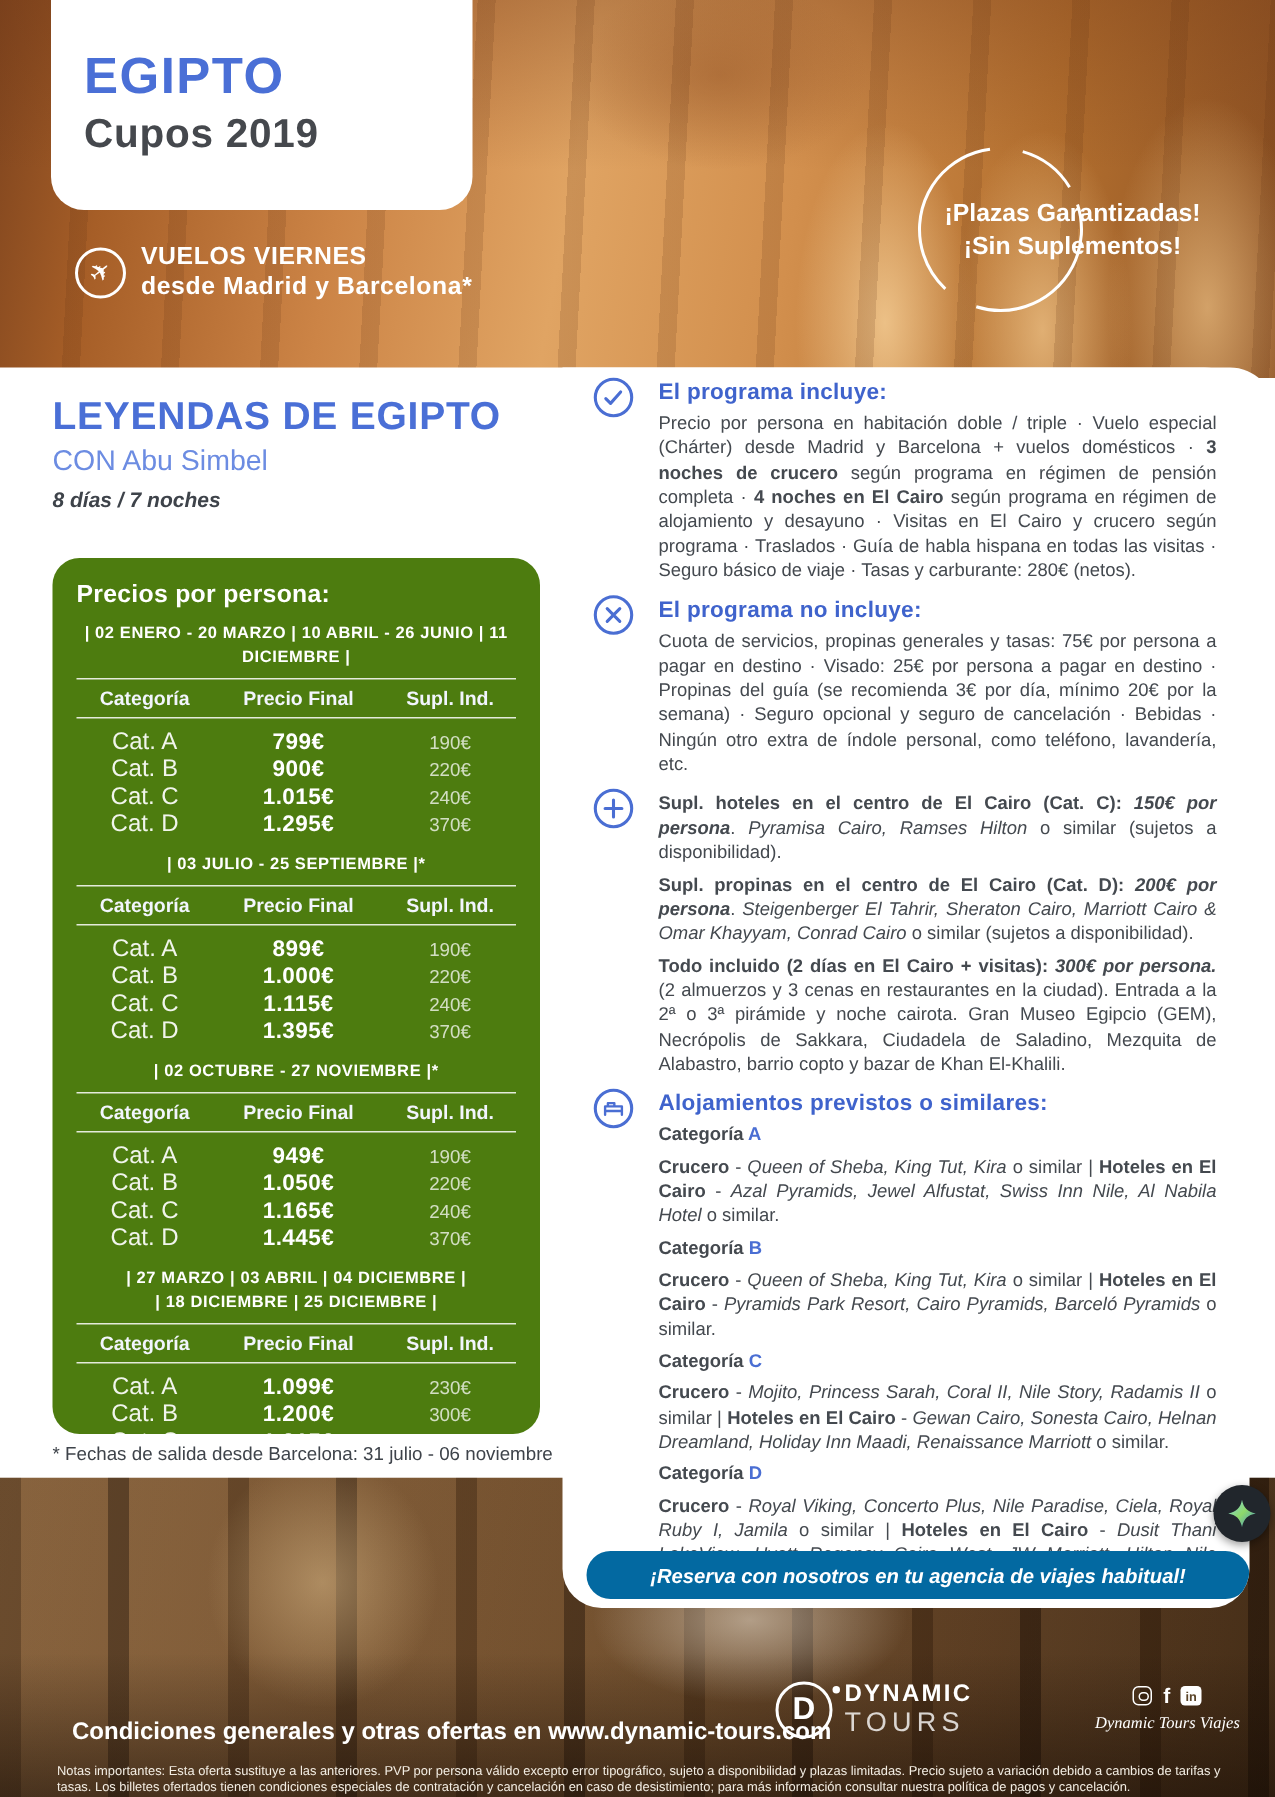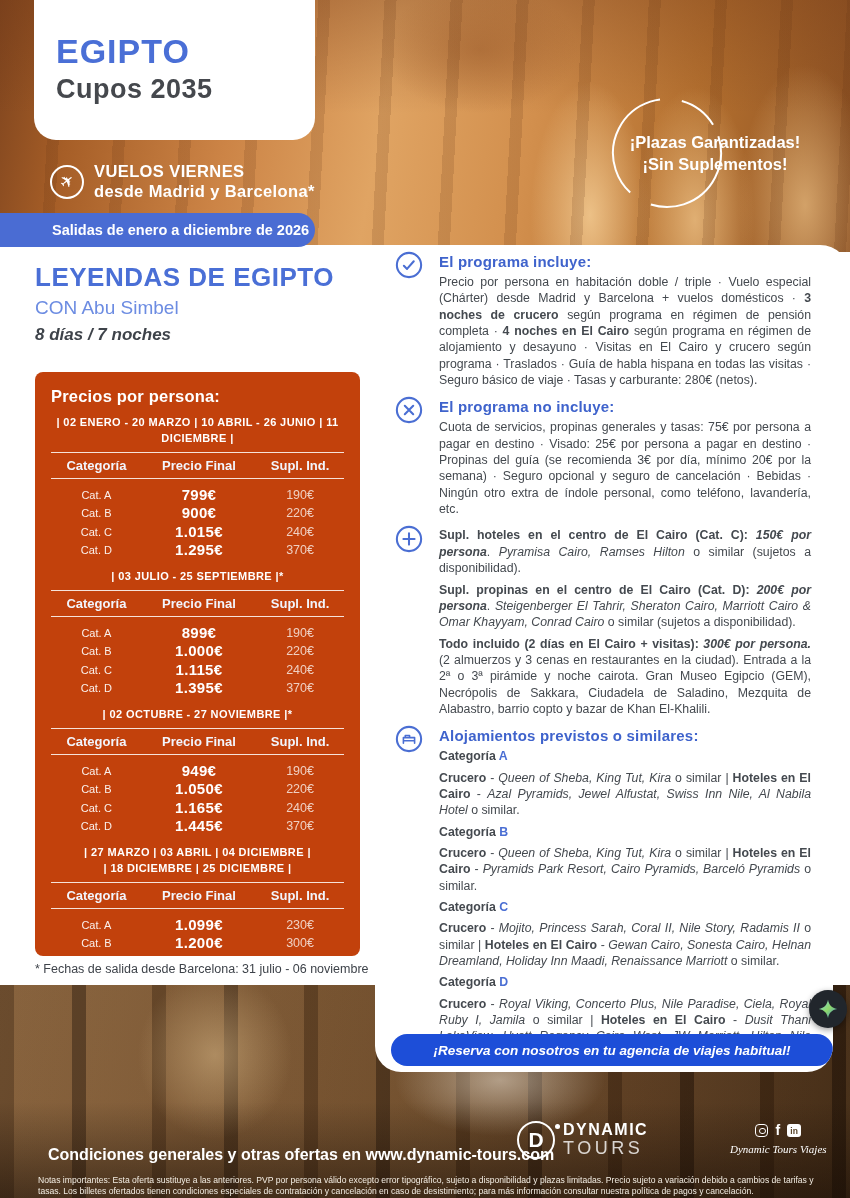--- a/index.html
+++ b/index.html
@@ -54,52 +54,52 @@
     font-size:16.5px; font-weight:700; line-height:1.35; }
 
   
   .salidas-pill { position:absolute; left:0; top:213px; width:315px; height:34px; background:#4a6cd3;
     border-radius:0 17px 17px 0; display:flex; align-items:center; padding-left:52px;
     color:#ffffff; font-size:14.5px; font-weight:700; z-index:3; }
 
   
   .prog-title { position:absolute; left:35px; top:262px; font-size:26px; font-weight:800; color:#4a6fd6; letter-spacing:.5px; }
   .prog-sub { position:absolute; left:35px; top:297px; font-size:19px; color:#6c8ce2; font-weight:400; }
-  .prog-dur { position:absolute; left:35px; top:325px; font-size:17px; font-weight:700; font-style:italic; color:#3e434a; }
-
-  .price-panel { position:absolute; left:35px; top:372px; width:325px; height:584px; background:#c2410c;
-    border-radius:8px; padding:15px 16px 24px; color:#ffffff; overflow:hidden; }
+  .prog-dur { position:absolute; left:35px; top:325px; font-size:14px; font-weight:700; font-style:italic; color:#3e434a; }
+
+  .price-panel { position:absolute; left:35px; top:372px; width:325px; height:584px; background:#4d7c0f;
+    border-radius:18px; padding:15px 16px 24px; color:#ffffff; overflow:hidden; }
   .price-panel .panel-title { font-size:16.5px; font-weight:800; letter-spacing:.2px; }
   .price-table { margin-top:9px; }
   .tbl-dates { text-align:center; font-size:11px; font-weight:800; letter-spacing:.4px; margin:4px 0 5px; line-height:1.45; }
   .tbl-head { display:grid; grid-template-columns:31% 39% 30%; padding:5px 0;
     border-top:1px solid rgba(255,255,255,.85); border-bottom:1px solid rgba(255,255,255,.85); }
   .tbl-head span { text-align:center; font-size:13px; font-weight:700; color:#f2f5fd; }
   .tbl-rows { padding-top:7px; }
   .trow { display:grid; grid-template-columns:31% 39% 30%; line-height:18.5px; }
-  .trow .c0 { text-align:center; font-size:11px; color:rgba(255,255,255,.92); }
+  .trow .c0 { text-align:center; font-size:16px; color:rgba(255,255,255,.92); }
   .trow .c1 { text-align:center; font-size:15px; font-weight:800; color:#ffffff; letter-spacing:.3px; }
   .trow .c2 { text-align:center; font-size:12.5px; color:rgba(255,255,255,.75); }
 
   .footnote { position:absolute; left:35px; top:962px; font-size:12.5px; color:#3e434a; z-index:2; }
 
   
   .right-card { position:absolute; left:375px; top:245px; width:458px; height:827px; background:#ffffff;
     border-radius:0 30px 26px 26px; z-index:2; padding:8px 22px 46px 64px; overflow:hidden; }
   .section { position:relative; margin-bottom:10px; }
   .sec-icon { position:absolute; left:-44px; top:-2px; width:28px; height:28px; }
   .sec-icon svg { width:28px; height:28px; }
   .sec-title { font-size:15px; font-weight:800; color:#3f63cc; margin-bottom:4px; letter-spacing:.2px; }
   .sec-body { font-size:12.3px; line-height:1.33; color:#44494f; text-align:justify; }
   .sec-body p { margin:0 0 5px; }
   .sec-body .b { font-weight:700; }
   .sec-body .i { font-style:italic; }
   .sec-body .a { color:#4a6ed3; }
 
-  .reserve-pill { position:absolute; left:16px; right:0px; bottom:6px; height:32px; background:#1d4ed8;
+  .reserve-pill { position:absolute; left:16px; right:0px; bottom:6px; height:32px; background:#0369a1;
     border-radius:16px; display:flex; align-items:center; justify-content:center;
     color:#ffffff; font-size:13.5px; font-weight:700; font-style:italic; }
 
   
   .conditions { position:absolute; left:48px; top:1146px; color:#ffffff; font-size:16px; font-weight:700; z-index:3; }
   .legal { position:absolute; left:38px; top:1175px; width:780px; color:#f3ede3; font-size:8.6px; line-height:1.28; z-index:3; }
 
   .logo { position:absolute; left:517px; top:1121px; display:flex; align-items:center; gap:8px; z-index:3; }
   .logo-d { position:relative; width:38px; height:38px; border:2.5px solid #ffffff; border-radius:50%;
     display:flex; align-items:center; justify-content:center; color:#ffffff; font-size:21px; font-weight:800; }
@@ -126,21 +126,21 @@
 <body>
 
 <div class="page">
 
   <div class="hero-top"></div>
   <div class="hero-bottom"></div>
   <div class="main-white"></div>
 
   <div class="title-card">
     <div class="main-title">EGIPTO</div>
-    <div class="sub-title">Cupos 2035</div>
+    <div class="sub-title">Cupos 2019</div>
   </div>
 
   <div class="flights">
     <div class="plane-badge">
         <span>✈</span>
       </div>
     <div class="fl-text">
       <div>VUELOS VIERNES</div>
       <div>desde Madrid y Barcelona*</div>
     </div>
@@ -149,21 +149,20 @@
   <div class="badge">
     <svg width="118" height="118" viewBox="0 0 118 118">
       <circle cx="59" cy="59" r="54" fill="none" stroke="#ffffff" stroke-width="2" stroke-dasharray="118 24 122 22 40 14" transform="rotate(-18 59 59)"></circle>
     </svg>
     <div class="badge-text">
       <div>¡Plazas Garantizadas!</div>
       <div>¡Sin Suplementos!</div>
     </div>
   </div>
 
-  <div class="salidas-pill">Salidas de enero a diciembre de 2026</div>
 
   <div class="prog-title">LEYENDAS DE EGIPTO</div>
   <div class="prog-sub">CON Abu Simbel</div>
   <div class="prog-dur">8 días / 7 noches</div>
 
   <div class="price-panel">
     <div class="panel-title">Precios por persona:</div>
 
     <div class="price-table">
       <div class="tbl-dates">

